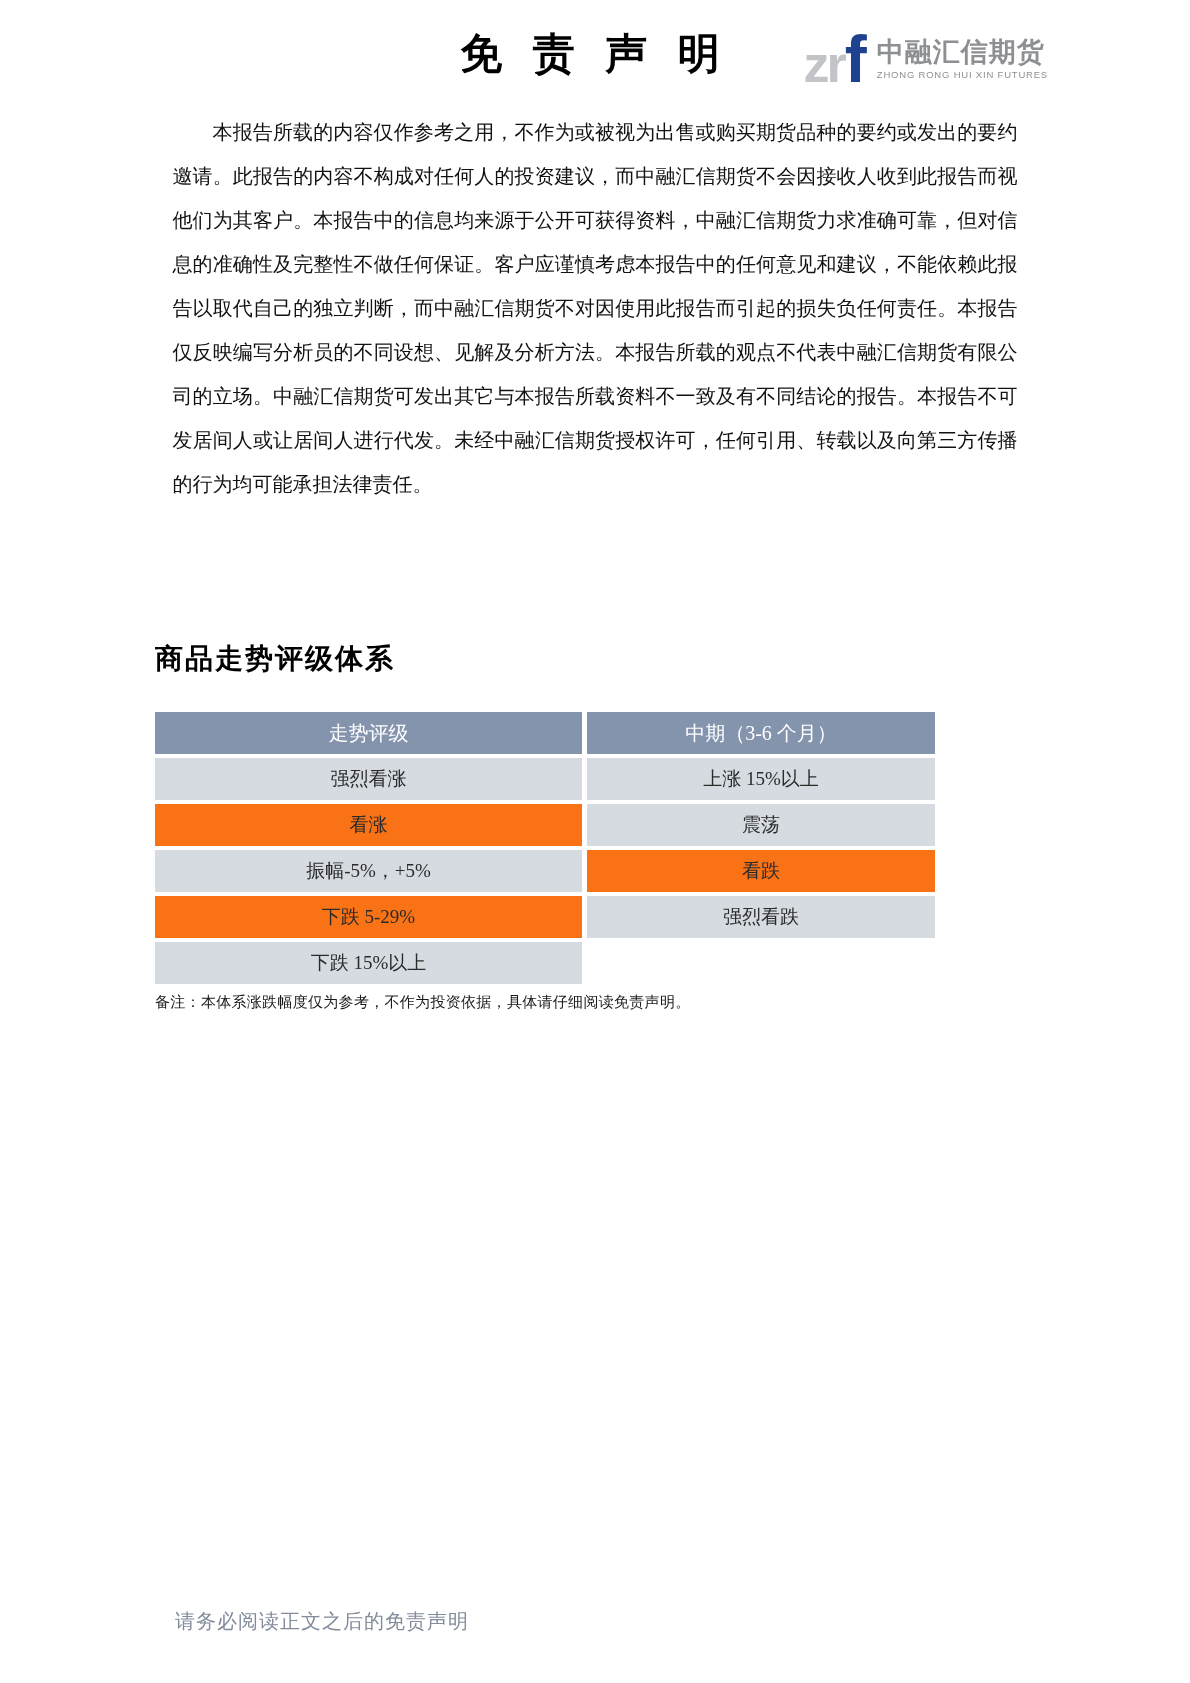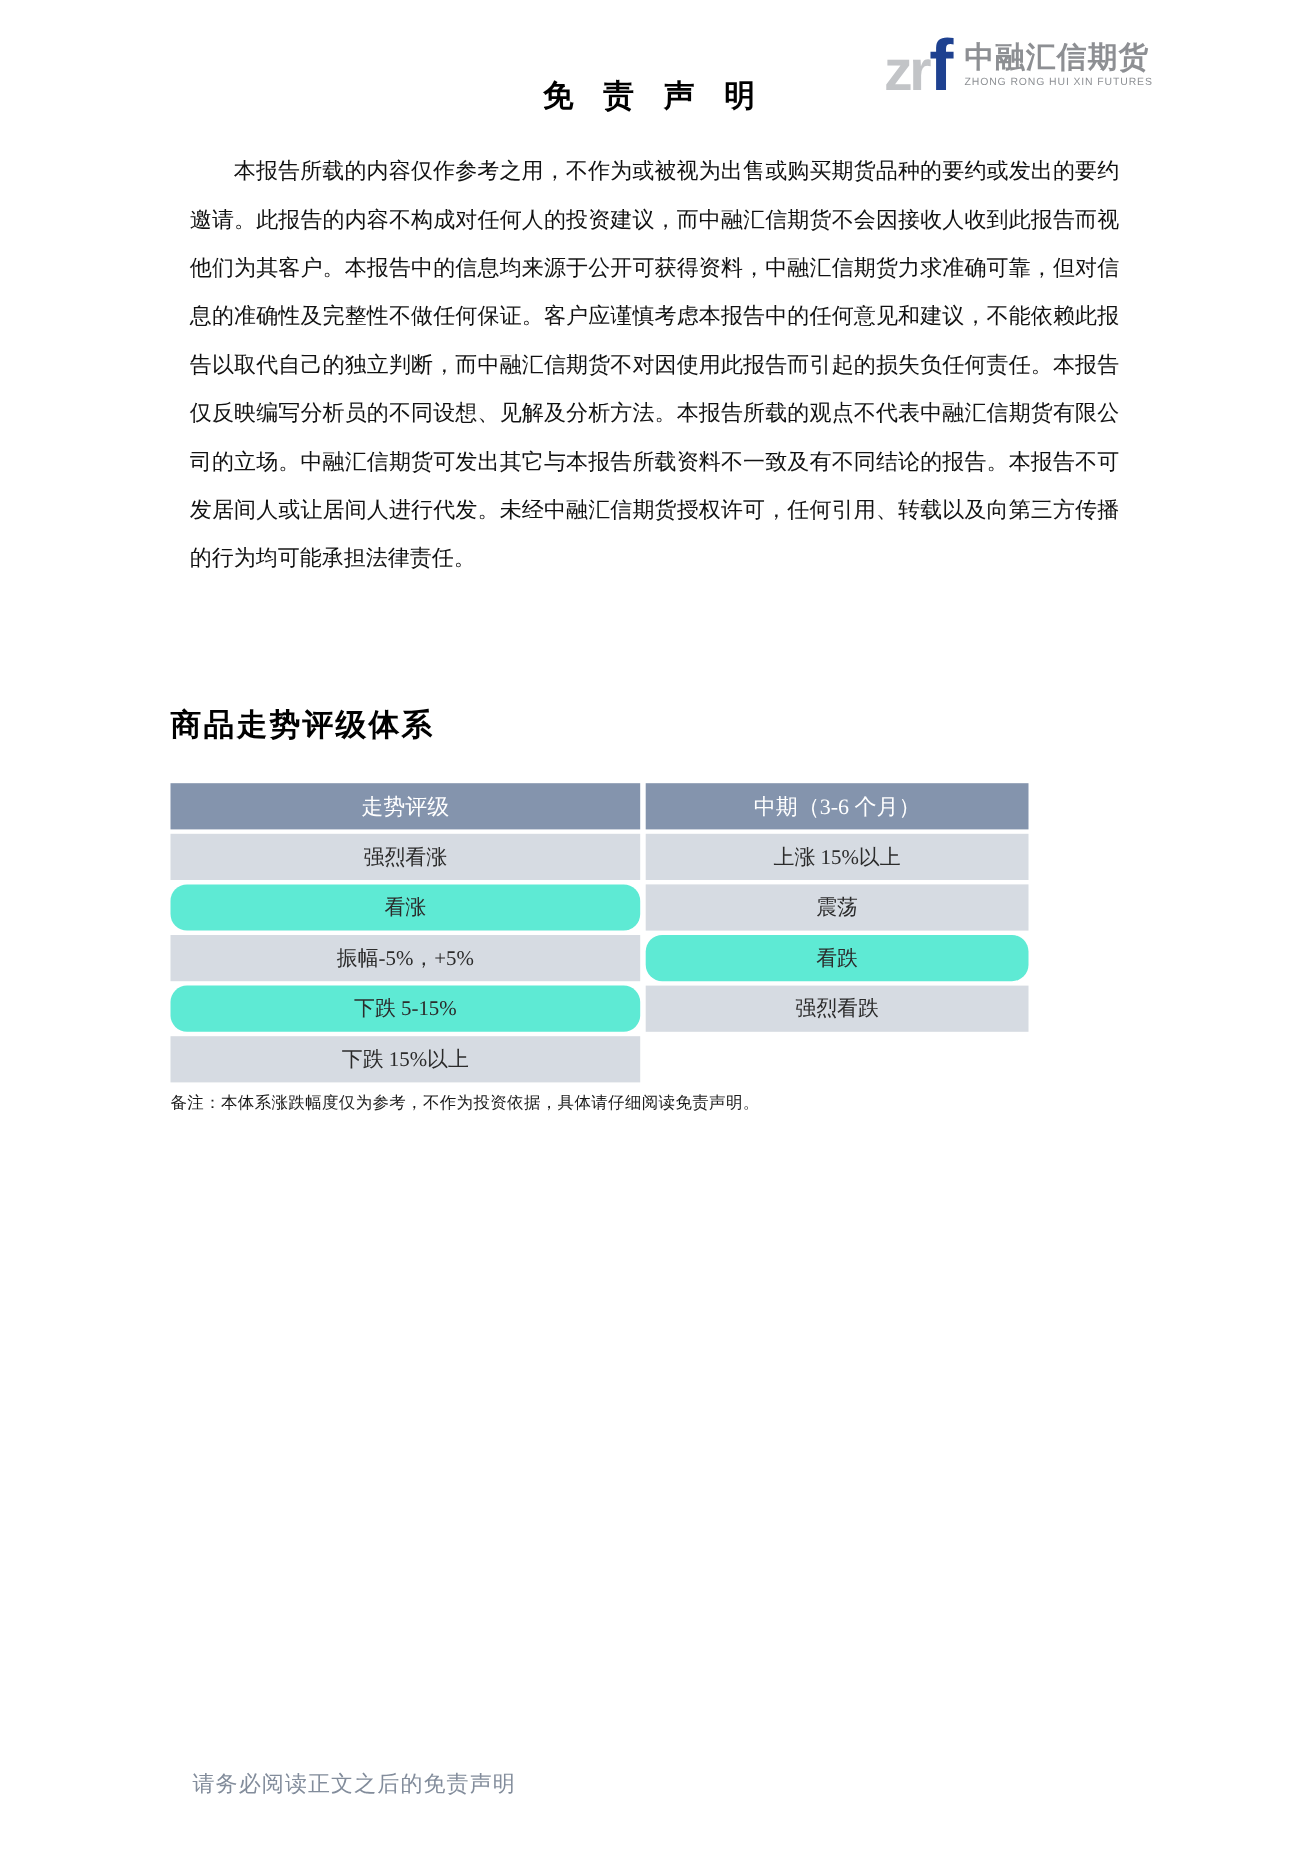--- a/index.html
+++ b/index.html
@@ -28,23 +28,23 @@
   .brand-name{
     font-family:"Liberation Sans","DejaVu Sans",sans-serif;
     font-weight:bold;font-size:27px;color:#8d8f93;letter-spacing:1px;line-height:1.1;
   }
   .brand-tagline{
     font-family:"Liberation Sans","DejaVu Sans",sans-serif;
     font-size:9.5px;color:#8d9094;letter-spacing:0.8px;margin-top:2px;
   }
   
   .doc-title{
-    margin:68px 0 0 0;
+    margin:26px 0 0 0;
     text-align:center;
-    font-size:28px;font-weight:bold;color:#000;
+    font-size:42px;font-weight:bold;color:#000;
     letter-spacing:10px;
   }
   .doc-body{
     width:845px;
     margin:28px auto 0 auto;
     font-size:20px;line-height:44px;
     text-align:justify;text-justify:inter-ideograph;
     text-indent:2em;
     color:#111;
   }
@@ -64,21 +64,21 @@
   }
   .cell{
     height:42px;
     display:flex;align-items:center;justify-content:center;
     font-size:19px;
   }
   .cell.head{
     background:#8494ad;color:#ffffff;font-size:20px;
   }
   .cell.row-gray{background:#d6dbe2;color:#2b2b2b;}
-  .cell.row-blue{background:#5eead4;color:#2b2b2b;border-radius:15px;}
+  .cell.row-blue{background:#f97316;color:#2b2b2b;}
   .table-note{
     margin-top:9px;
     font-size:15px;color:#1a1a1a;letter-spacing:0.3px;
   }
   
   .page-footer{
     position:absolute;left:175px;top:1608px;
     font-size:20px;color:#828c9b;letter-spacing:1px;
   }
 </style>
@@ -111,21 +111,21 @@
 
       <div class="cell row-gray">强烈看涨</div>
       <div class="cell row-gray">上涨 15%以上</div>
 
       <div class="cell row-blue">看涨</div>
 
       <div class="cell row-gray">震荡</div>
       <div class="cell row-gray">振幅-5%，+5%</div>
 
       <div class="cell row-blue">看跌</div>
-      <div class="cell row-blue">下跌 5-15%</div>
+      <div class="cell row-blue">下跌 5-29%</div>
 
       <div class="cell row-gray">强烈看跌</div>
       <div class="cell row-gray">下跌 15%以上</div>
     </div>
 
     <div class="table-note">备注：本体系涨跌幅度仅为参考，不作为投资依据，具体请仔细阅读免责声明。</div>
   </section>
 
   <footer class="page-footer">请务必阅读正文之后的免责声明</footer>
 

